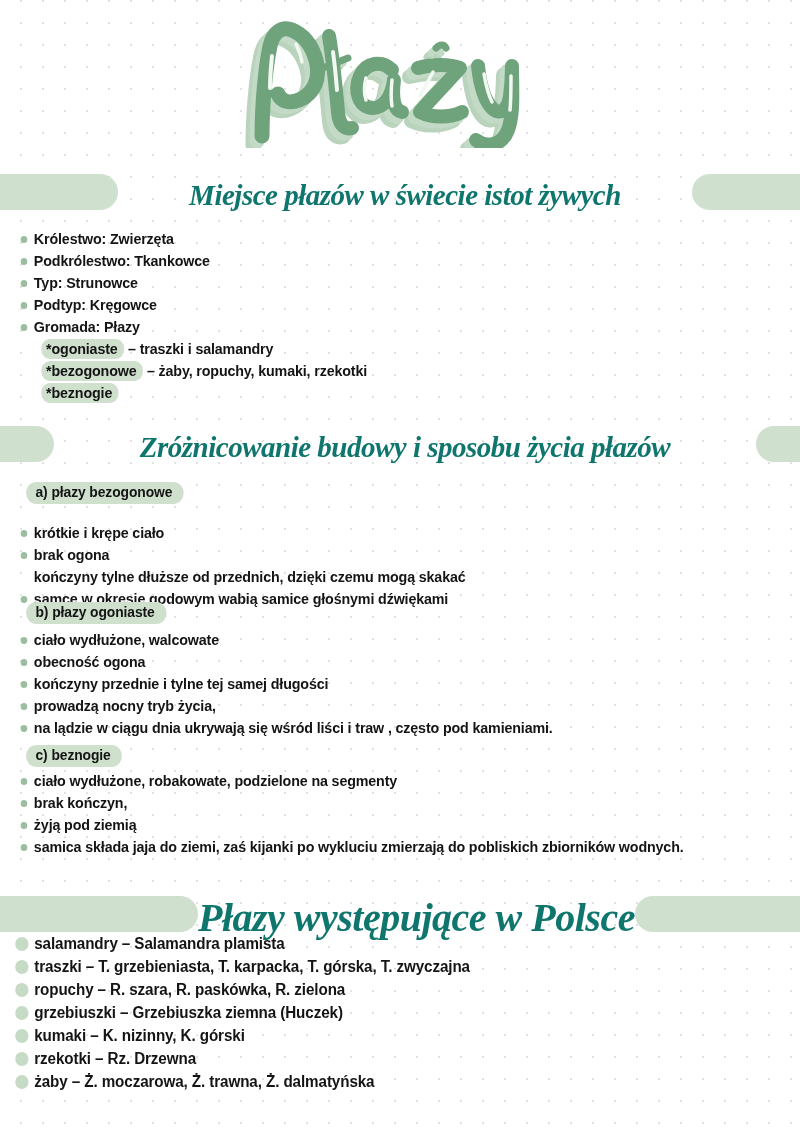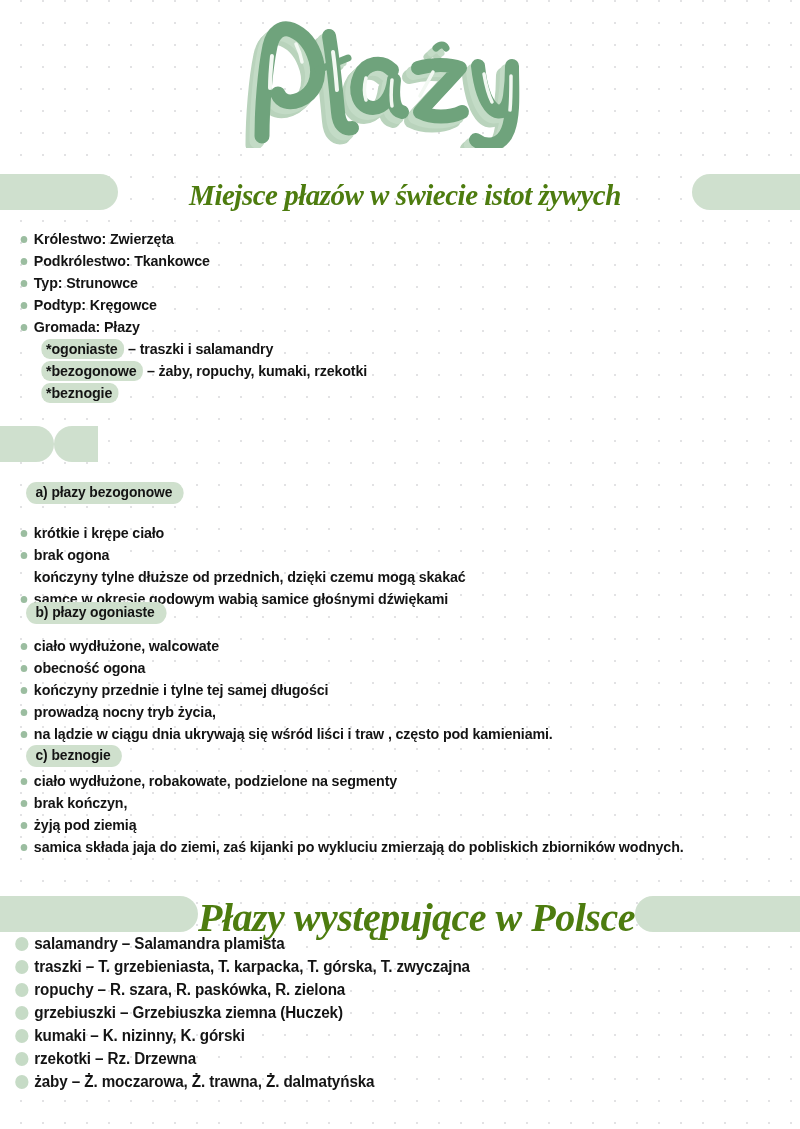--- a/index.html
+++ b/index.html
@@ -65,21 +65,21 @@
   .bar.left {
     border-radius: 0 18px 18px 0;
   }
   .bar.right {
     border-radius: 18px 0 0 18px;
   }
   .heading-text {
     flex: 1 1 auto;
     text-align: center;
     white-space: nowrap;
-    color: #4d7c0f;
+    color: #0f766e;
     font-family: "Liberation Serif", serif;
     font-weight: bold;
     font-style: italic;
     letter-spacing: -0.5px;
     line-height: 1;
     margin-top: 7px;
   }
 
   
   .block {
@@ -246,36 +246,37 @@
       <li class="dot">Podtyp: Kręgowce</li>
       <li class="dot">Gromada: Płazy</li>
       <li class="sub"><span class="hl">*ogoniaste</span><span> – traszki i salamandry</span></li>
       <li class="sub"><span class="hl">*bezogonowe</span><span> – żaby, ropuchy, kumaki, rzekotki</span></li>
       <li class="sub"><span class="hl">*beznogie</span><span></span></li>
     </ul>
   </div>
 
   <div class="heading-row" style="top:418px;">
     <div class="bar left" style="width:54px;"></div>
+    <div class="heading-text" style="font-size:29px;">Zróżnicowanie budowy i sposobu życia płazów</div>
     <div class="bar right" style="width:44px;"></div>
   </div>
 
   <div class="block" style="top:482px;">
     <div class="subhead">a) płazy bezogonowe</div>
     <ul class="bullets" style="margin-top:18px;">
       <li class="dot">krótkie i krępe ciało</li>
       <li class="dot">brak ogona</li>
       <li class="nodot">kończyny tylne dłuższe od przednich, dzięki czemu mogą skakać</li>
       <li class="dot">samce w okresie godowym wabią samice głośnymi dźwiękami</li>
     </ul>
   </div>
 
   <div class="block" style="top:602px;">
     <div class="subhead">b) płazy ogoniaste</div>
-    <ul class="bullets" style="margin-top:11px;">
+    <ul class="bullets" style="margin-top:5px;">
       <li class="dot">ciało wydłużone, walcowate</li>
       <li class="dot">obecność ogona</li>
       <li class="dot">kończyny przednie i tylne tej samej długości</li>
       <li class="dot">prowadzą nocny tryb życia,</li>
       <li class="dot">na lądzie w ciągu dnia ukrywają się wśród liści i traw , często pod kamieniami.</li>
     </ul>
   </div>
 
   <div class="block" style="top:745px;">
     <div class="subhead">c) beznogie</div>

